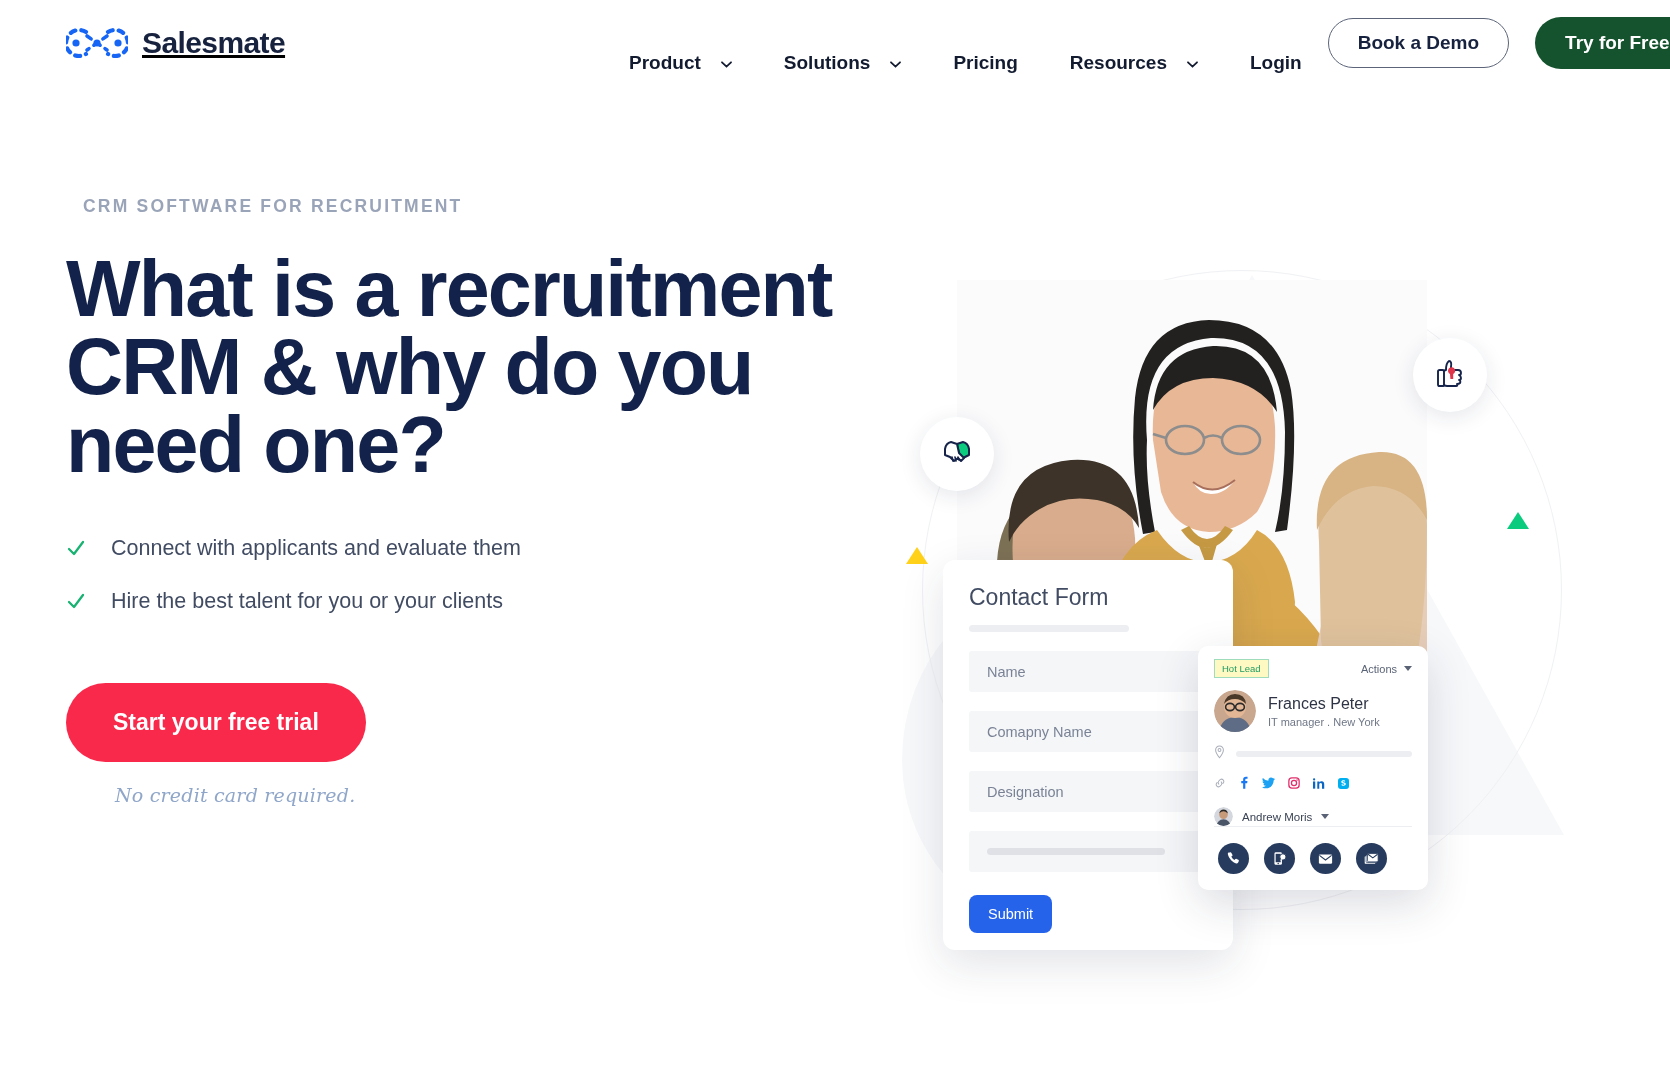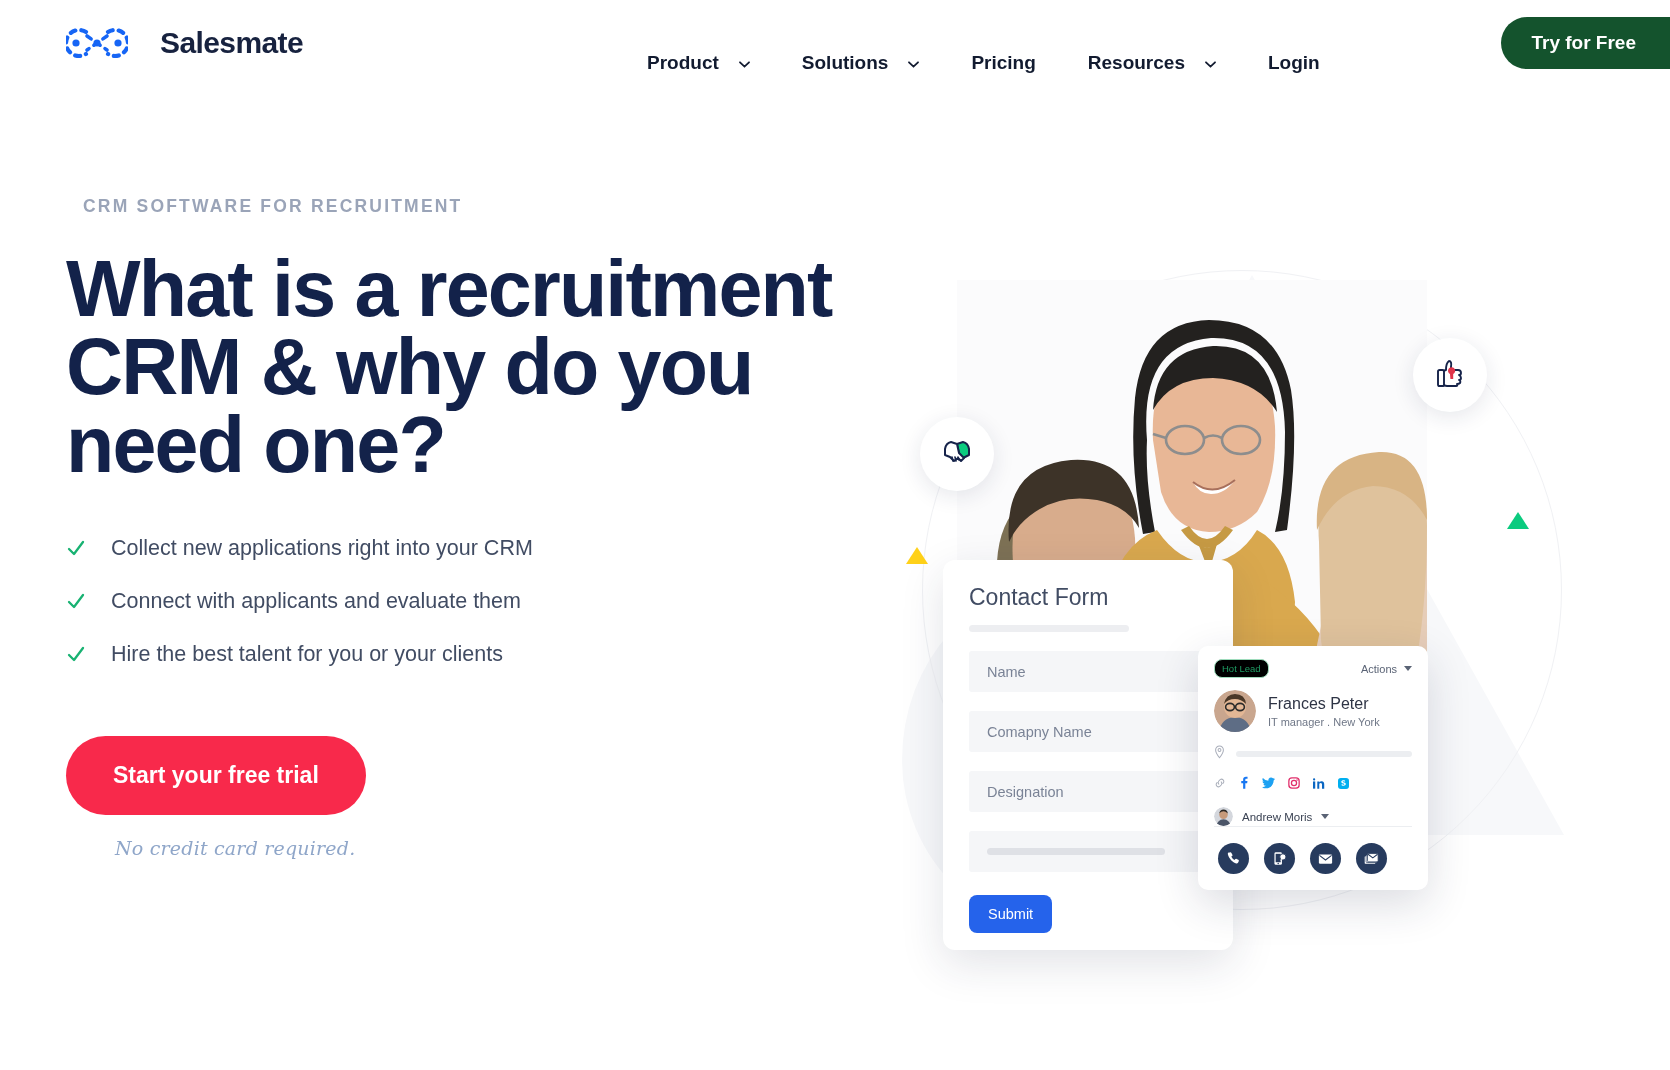--- a/index.html
+++ b/index.html
@@ -10,22 +10,23 @@
     font-family:"Liberation Sans", sans-serif;
     overflow:hidden;
   }
 
   
   .header {
     position:absolute; top:0; left:0; width:1670px; height:85px;
     display:flex; align-items:center; z-index:60;
   }
   .brand {
-    display:flex; align-items:flex-start; gap:32px;
+    display:flex; align-items:flex-start; gap:14px;
     margin-left:66px;
+    text-decoration:underline;
   }
   .brand-logo { width:62px; height:34px; flex:none; }
   .brand-name {
     font-size:30px; font-weight:700; color:#17223f;
     letter-spacing:-0.6px;
   }
 
   .nav {
     display:flex; align-items:center; gap:0;
     margin-left:318px;
@@ -174,22 +175,22 @@
     position:absolute; left:318px; top:396px;
     width:230px; height:244px;
     background:#fff; border-radius:10px;
     box-shadow:0 14px 44px rgba(30,40,70,.16);
     z-index:30; overflow:hidden;
   }
   .lead-top { padding:13px 16px 0 16px; }
   .lead-row1 { display:flex; align-items:center; justify-content:space-between; }
   .hot-lead {
     font-size:9.5px; color:#1f9b63;
-    border:1px solid #9edcbc; border-radius:8px;
-    padding:3px 7px; background:#000000;
+    border:1px solid #9edcbc; border-radius:0;
+    padding:3px 7px; background:#fef9c3;
   }
   .actions-dd {
     display:flex; align-items:center; gap:7px;
     font-size:11px; color:#5a6375; cursor:pointer;justify-content:flex-end;
   }
   .caret { width:0;height:0;border-left:4.5px solid transparent;border-right:4.5px solid transparent;border-top:5px solid #5a6375; }
 
   .lead-person { display:flex; align-items:center; gap:12px; margin-top:12px; }
   .avatar {
     width:42px; height:42px; border-radius:50%; flex:none; overflow:hidden;
@@ -266,37 +267,30 @@
             <path d="M1 1.3 L5.5 5.6 L10 1.3" fill="none" stroke="#121b30" stroke-width="1.8" stroke-linecap="round"></path>
           </svg>
       </span>
     </div>
     <div class="nav-item">
       <span>Login</span>
     </div>
   </nav>
 
   <div class="nav-actions">
+    <button class="btn-demo">Book a Demo</button>
     <button class="btn-try">Try for Free</button>
   </div>
 </div>
 
 <div class="hero-left">
   <div class="eyebrow">CRM SOFTWARE FOR RECRUITMENT</div>
   <h1 class="headline">What is a recruitment CRM &amp; why do you need one?</h1>
 
   <div class="bullets">
-    <div class="bullet">
-      <span class="tick">
-        <svg viewBox="0 0 20 20" width="20" height="20">
-            <path d="M3 11 L8 16 L17 4" fill="none" stroke="#18b272" stroke-width="2.3" stroke-linecap="round" stroke-linejoin="round"></path>
-          </svg>
-      </span>
-      <span class="bullet-text">Collect new applications right into your CRM</span>
-    </div>
     <div class="bullet">
       <span class="tick">
         <svg viewBox="0 0 20 20" width="20" height="20">
             <path d="M3 11 L8 16 L17 4" fill="none" stroke="#18b272" stroke-width="2.3" stroke-linecap="round" stroke-linejoin="round"></path>
           </svg>
       </span>
       <span class="bullet-text">Connect with applicants and evaluate them</span>
     </div>
     <div class="bullet">
       <span class="tick">

